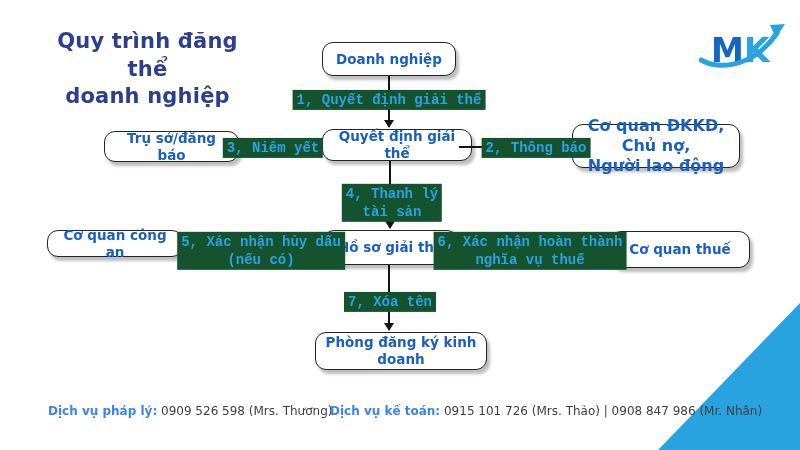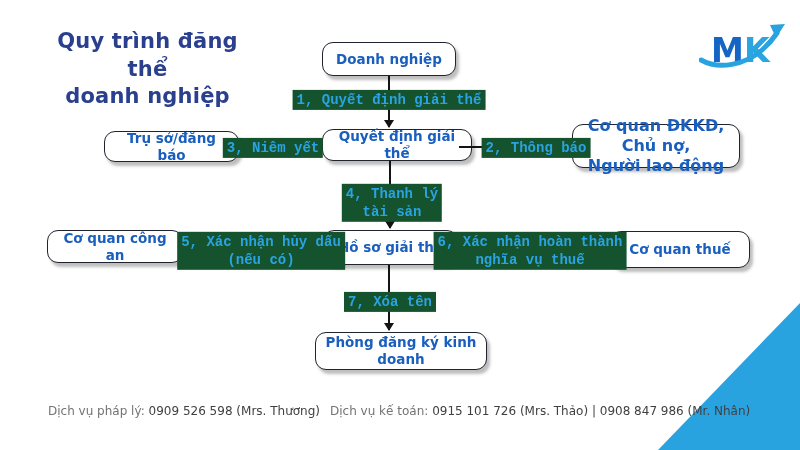--- a/index.html
+++ b/index.html
@@ -33,21 +33,21 @@
     background:#14532d;color:#2ba3e2;font-size:14px;font-weight:700;
     text-align:center;line-height:1.3;padding:1px 4px;white-space:nowrap;font-family:Liberation Mono, monospace;
   }
   
   .corner{
     position:absolute;right:0;bottom:0;width:142px;height:147px;background:#29a3e0;
     clip-path:polygon(100% 0,100% 100%,0 100%);
   }
   
   .footer-item{position:absolute;top:404px;font-size:12px;color:#404040;white-space:nowrap;}
-  .footer-item b{color:#737373;font-weight:400;}
+  .footer-item b{color:#3b82f6;font-weight:700;}
   .logo{position:absolute;left:699px;top:23px;}
 </style>
 </head>
 <body>
 
 <div class="canvas">
 
   <div class="title">
     <div>Quy trình đăng thể</div>
     <div>doanh nghiệp</div>
@@ -64,21 +64,21 @@
 
   <div class="node" style="left:322px;top:129px;width:150px;height:32px;">Quyết định giải thể</div>
 
   <div class="node" style="left:104px;top:131px;width:135px;height:31px;">Trụ sở/đăng báo</div>
 
   <div class="node small" style="left:572px;top:124px;width:168px;height:44px;flex-direction:column;">
     <div>Cơ quan ĐKKD, Chủ nợ,</div>
     <div>Người lao động</div>
   </div>
 
-  <div class="node" style="left:47px;top:230px;width:136px;height:33px;">Cơ quan công an</div>
+  <div class="node" style="left:47px;top:230px;width:136px;height:27px;">Cơ quan công an</div>
 
   <div class="node" style="left:323px;top:230px;width:135px;height:35px;">Hồ sơ giải thể</div>
 
   <div class="node" style="left:610px;top:231px;width:140px;height:37px;">Cơ quan thuế</div>
 
   <div class="node" style="left:303px;top:332px;width:172px;height:38px;margin-left:12px;">Phòng đăng ký kinh doanh</div>
 
   <div class="line vline" style="left:388px;top:76px;height:51px;"></div>
   <div class="arrow down" style="left:384px;top:120px;"></div>
   <div class="edge-label" style="left:389px;top:100px;">1, Quyết định giải thể</div>

